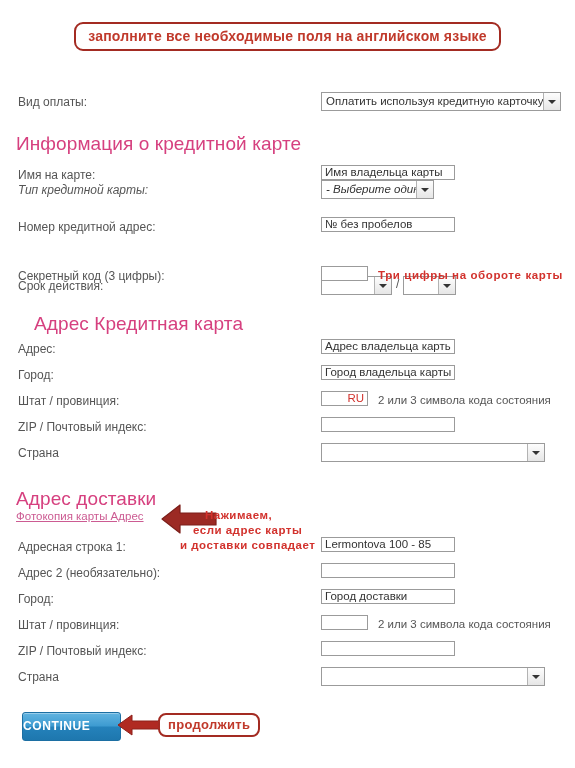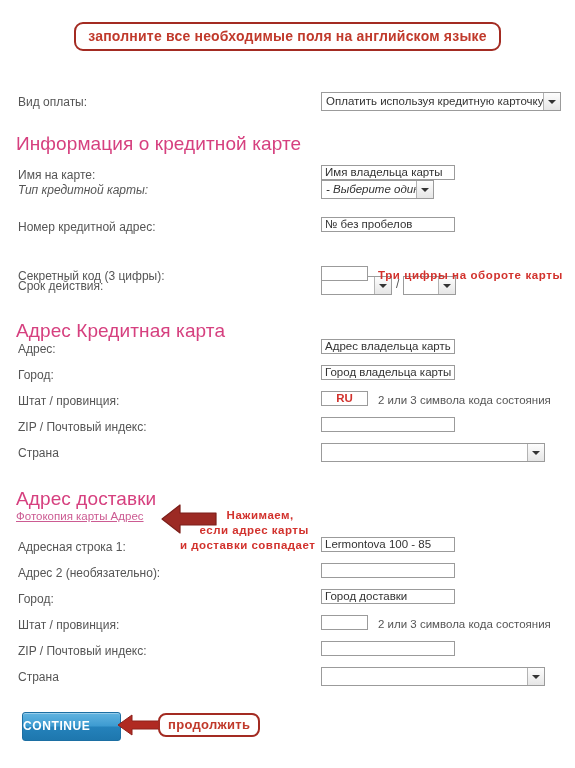--- a/index.html
+++ b/index.html
@@ -66,21 +66,21 @@
     background: #ffffff;
     font-family: "Liberation Sans", sans-serif;
     font-size: 11.5px;
     color: #333333;
     padding: 0 3px;
     line-height: 17px;
     outline: none;
   }
   .txt.w134 { width: 134px; }
   .txt.w47  { width: 47px; }
-  .txt.w47.ru { color: #d2322d; text-align: center; font-weight: bold; }
+  .txt.w47.ru { color: #d2322d; text-align: right; font-weight: normal; }
 
   
   .sel {
     box-sizing: border-box;
     height: 19px;
     border: 1px solid #9b9b9b;
     background: #ffffff;
     font-family: "Liberation Sans", sans-serif;
     font-size: 11.5px;
     color: #333333;
@@ -175,21 +175,20 @@
 
   
   .annot {
     position: absolute;
     font-size: 11.5px;
     font-weight: bold;
     color: #d2322d;
     letter-spacing: 0.5px;
     line-height: 15px;
     white-space: nowrap;
-    text-align: center;
   }
 
   
   .continue {
     position: absolute;
     left: 22px;
     top: 712px;
     width: 97px;
     height: 27px;
     border: 1px solid #1c6fa3;
@@ -281,21 +280,21 @@
 </div>
 
 <div class="row" style="top:266px;">
   <span class="label">Секретный код (3 цифры):</span>
   <span class="ctrl">
     <input class="txt w47" type="text" value="" style="">
   </span>
   <span class="redhint" style="left:378px; top:3px;">Три цифры на обороте карты</span>
 </div>
 
-<div class="heading" style="top:320px;">Адрес Кредитная карта</div>
+<div class="heading" style="top:313px;margin-left:18px;">Адрес Кредитная карта</div>
 
 <div class="row" style="top:339px;">
   <span class="label">Адрес:</span>
   <span class="ctrl">
     <input class="txt w134" type="text" value="Адрес владельца карты" style="">
   </span>
 </div>
 
 <div class="row" style="top:365px;">
   <span class="label">Город:</span>

